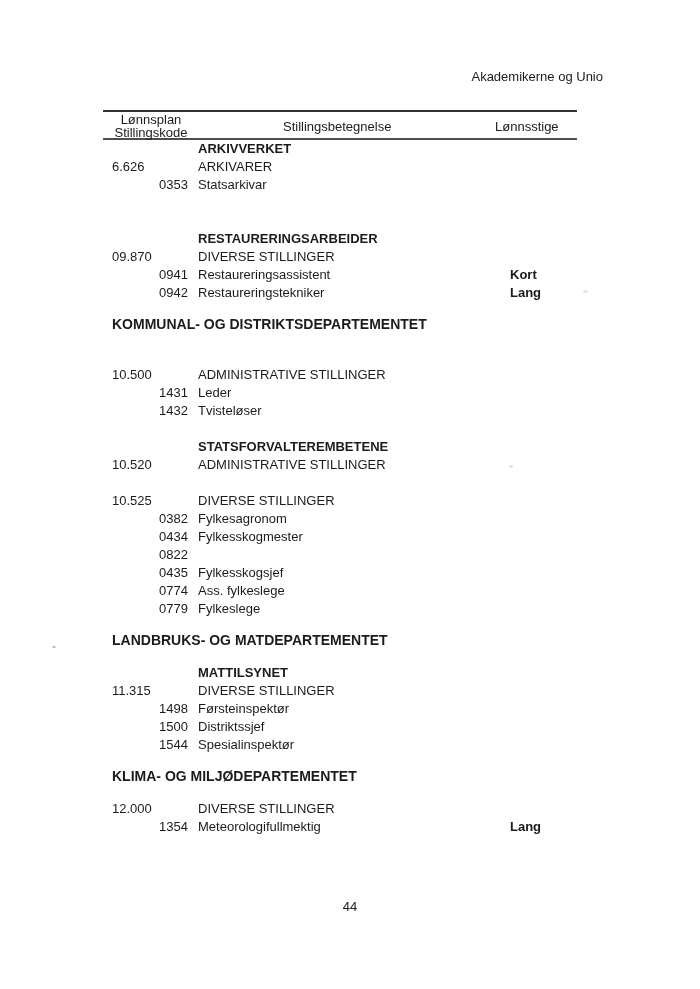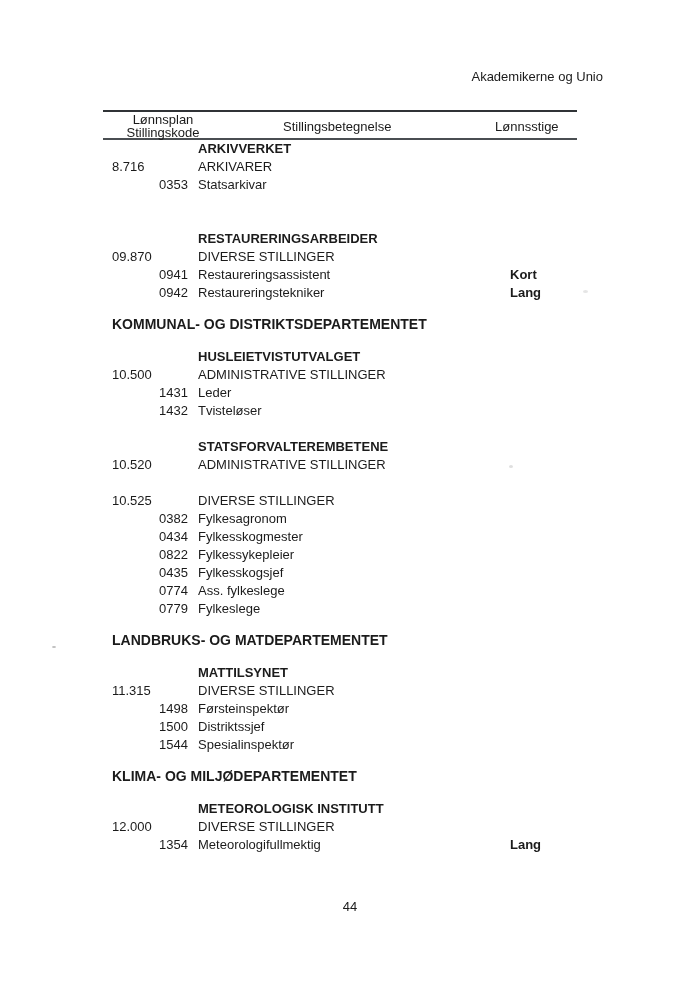--- a/index.html
+++ b/index.html
@@ -29,21 +29,21 @@
   .thead {
     position: relative;
     box-sizing: border-box;
     height: 30px;
     border-top: 2px solid #303336;
     border-bottom: 2px solid #4a4e52;
     font-size: 13px;
   }
   .h-plan {
     position: absolute;
-    left: 12px; top: 1px;
+    left: 0; top: 1px;
     width: 96px;
     text-align: center;
     line-height: 13px;
   }
   .h-title {
     position: absolute;
     left: 180px; top: 7px;
     width: 100px;
     text-align: center;
     white-space: nowrap;
@@ -108,21 +108,21 @@
     </div>
     <div class="tbody" id="table-body">
         <div class="trow org">
           <div class="c-plan"></div>
           <div class="c-code"></div>
           <div class="c-sep"></div>
           <div class="c-title">ARKIVVERKET</div>
           <div class="c-ladder"></div>
         </div>
         <div class="trow">
-          <div class="c-plan">8.716</div>
+          <div class="c-plan">6.626</div>
           <div class="c-code"></div>
           <div class="c-sep"></div>
           <div class="c-title">ARKIVARER</div>
           <div class="c-ladder"></div>
         </div>
         <div class="trow">
           <div class="c-plan"></div>
           <div class="c-code">0353</div>
           <div class="c-sep"></div>
           <div class="c-title">Statsarkivar</div>
@@ -161,21 +161,20 @@
           <div class="c-code">0942</div>
           <div class="c-sep"></div>
           <div class="c-title">Restaureringstekniker</div>
           <div class="c-ladder">Lang</div>
         </div>
         <div class="dept-heading">KOMMUNAL- OG DISTRIKTSDEPARTEMENTET</div>
         <div class="trow org">
           <div class="c-plan"></div>
           <div class="c-code"></div>
           <div class="c-sep"></div>
-          <div class="c-title">HUSLEIETVISTUTVALGET</div>
           <div class="c-ladder"></div>
         </div>
         <div class="trow">
           <div class="c-plan">10.500</div>
           <div class="c-code"></div>
           <div class="c-sep"></div>
           <div class="c-title">ADMINISTRATIVE STILLINGER</div>
           <div class="c-ladder"></div>
         </div>
         <div class="trow">
@@ -226,21 +225,20 @@
           <div class="c-plan"></div>
           <div class="c-code">0434</div>
           <div class="c-sep"></div>
           <div class="c-title">Fylkesskogmester</div>
           <div class="c-ladder"></div>
         </div>
         <div class="trow">
           <div class="c-plan"></div>
           <div class="c-code">0822</div>
           <div class="c-sep"></div>
-          <div class="c-title">Fylkessykepleier</div>
           <div class="c-ladder"></div>
         </div>
         <div class="trow">
           <div class="c-plan"></div>
           <div class="c-code">0435</div>
           <div class="c-sep"></div>
           <div class="c-title">Fylkesskogsjef</div>
           <div class="c-ladder"></div>
         </div>
         <div class="trow">
@@ -287,27 +285,20 @@
           <div class="c-ladder"></div>
         </div>
         <div class="trow">
           <div class="c-plan"></div>
           <div class="c-code">1544</div>
           <div class="c-sep"></div>
           <div class="c-title">Spesialinspektør</div>
           <div class="c-ladder"></div>
         </div>
         <div class="dept-heading">KLIMA- OG MILJØDEPARTEMENTET</div>
-        <div class="trow org">
-          <div class="c-plan"></div>
-          <div class="c-code"></div>
-          <div class="c-sep"></div>
-          <div class="c-title">METEOROLOGISK INSTITUTT</div>
-          <div class="c-ladder"></div>
-        </div>
         <div class="trow">
           <div class="c-plan">12.000</div>
           <div class="c-code"></div>
           <div class="c-sep"></div>
           <div class="c-title">DIVERSE STILLINGER</div>
           <div class="c-ladder"></div>
         </div>
         <div class="trow">
           <div class="c-plan"></div>
           <div class="c-code">1354</div>

